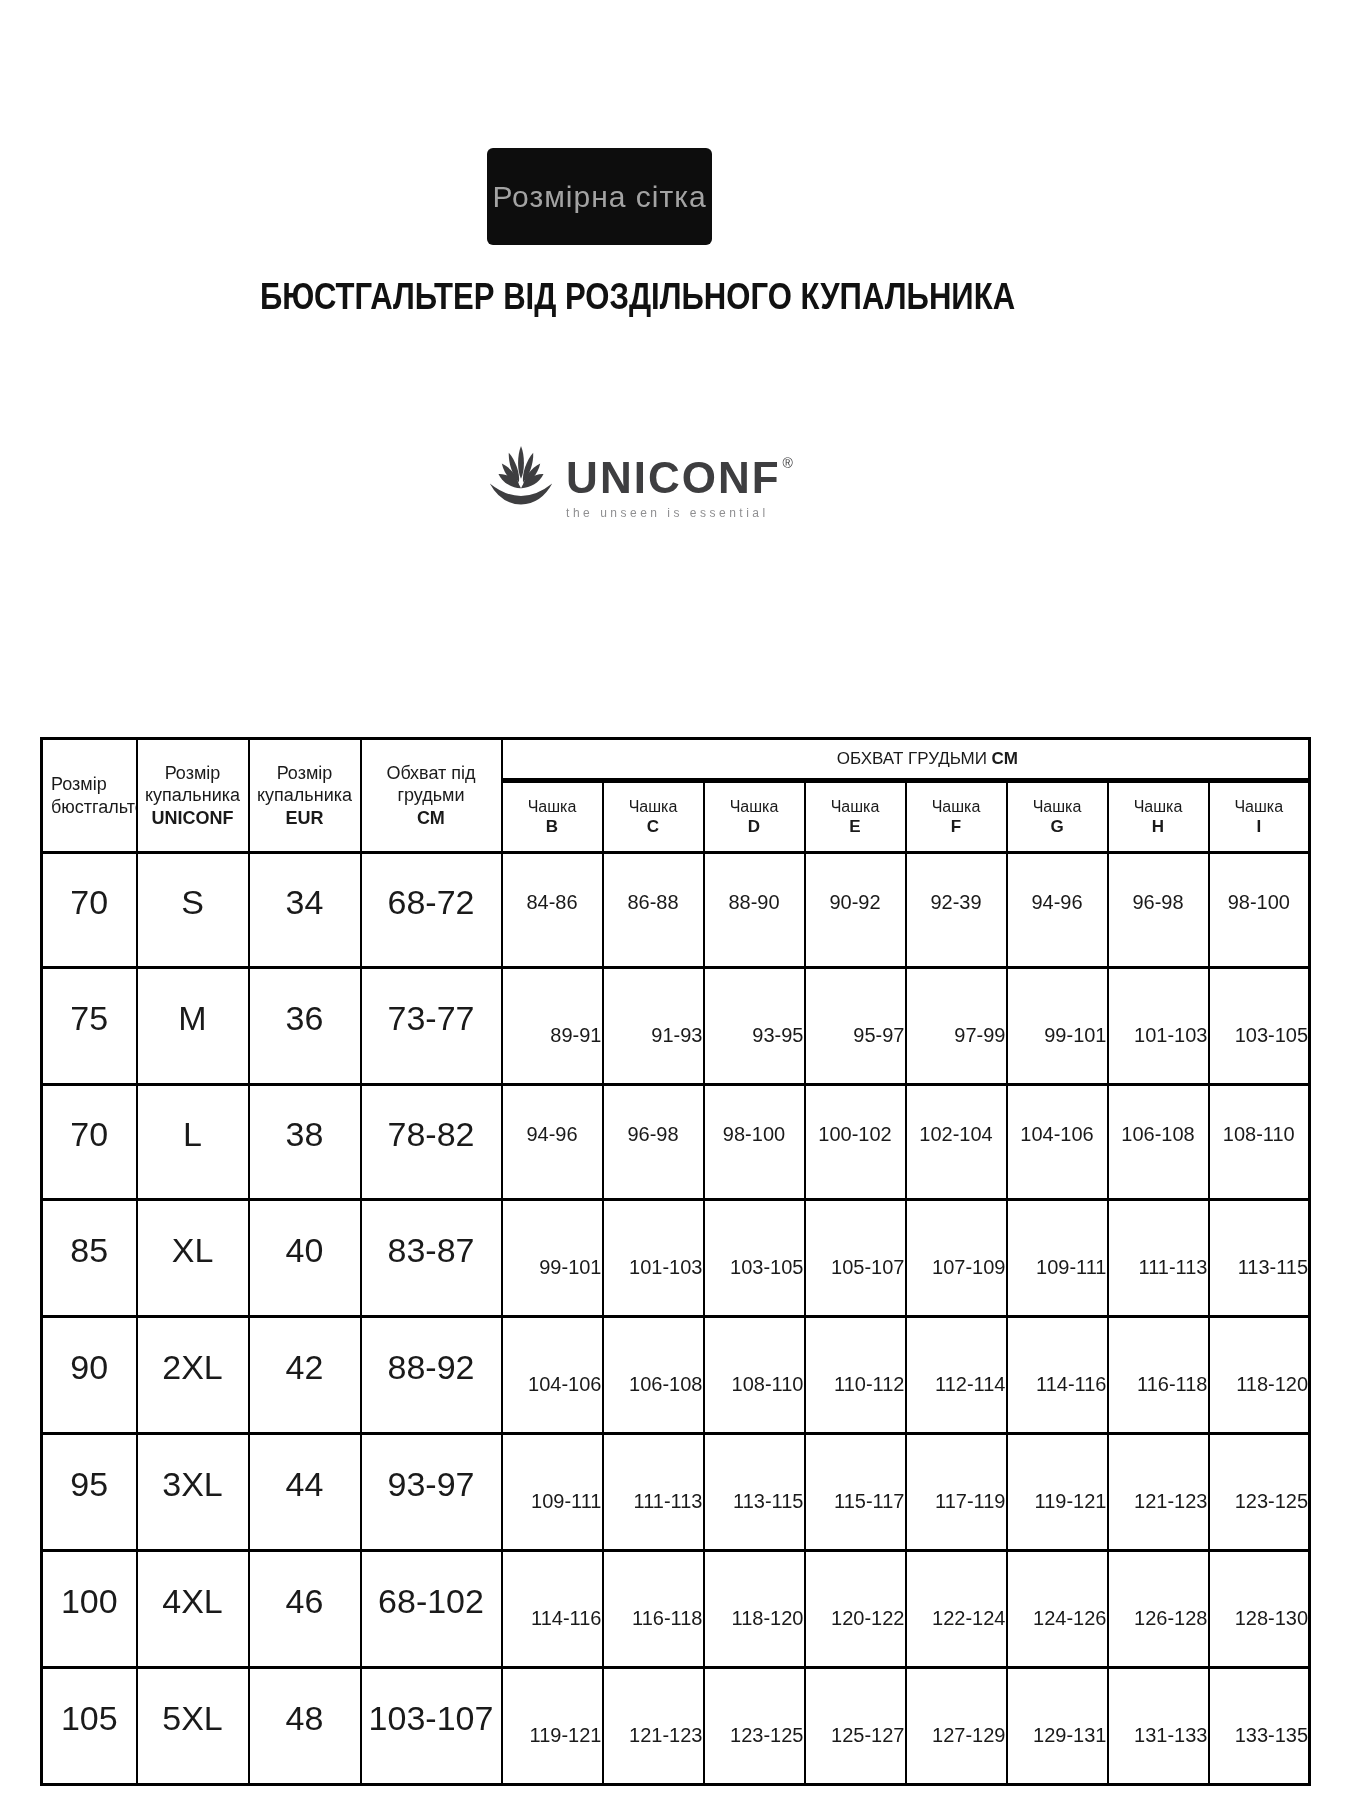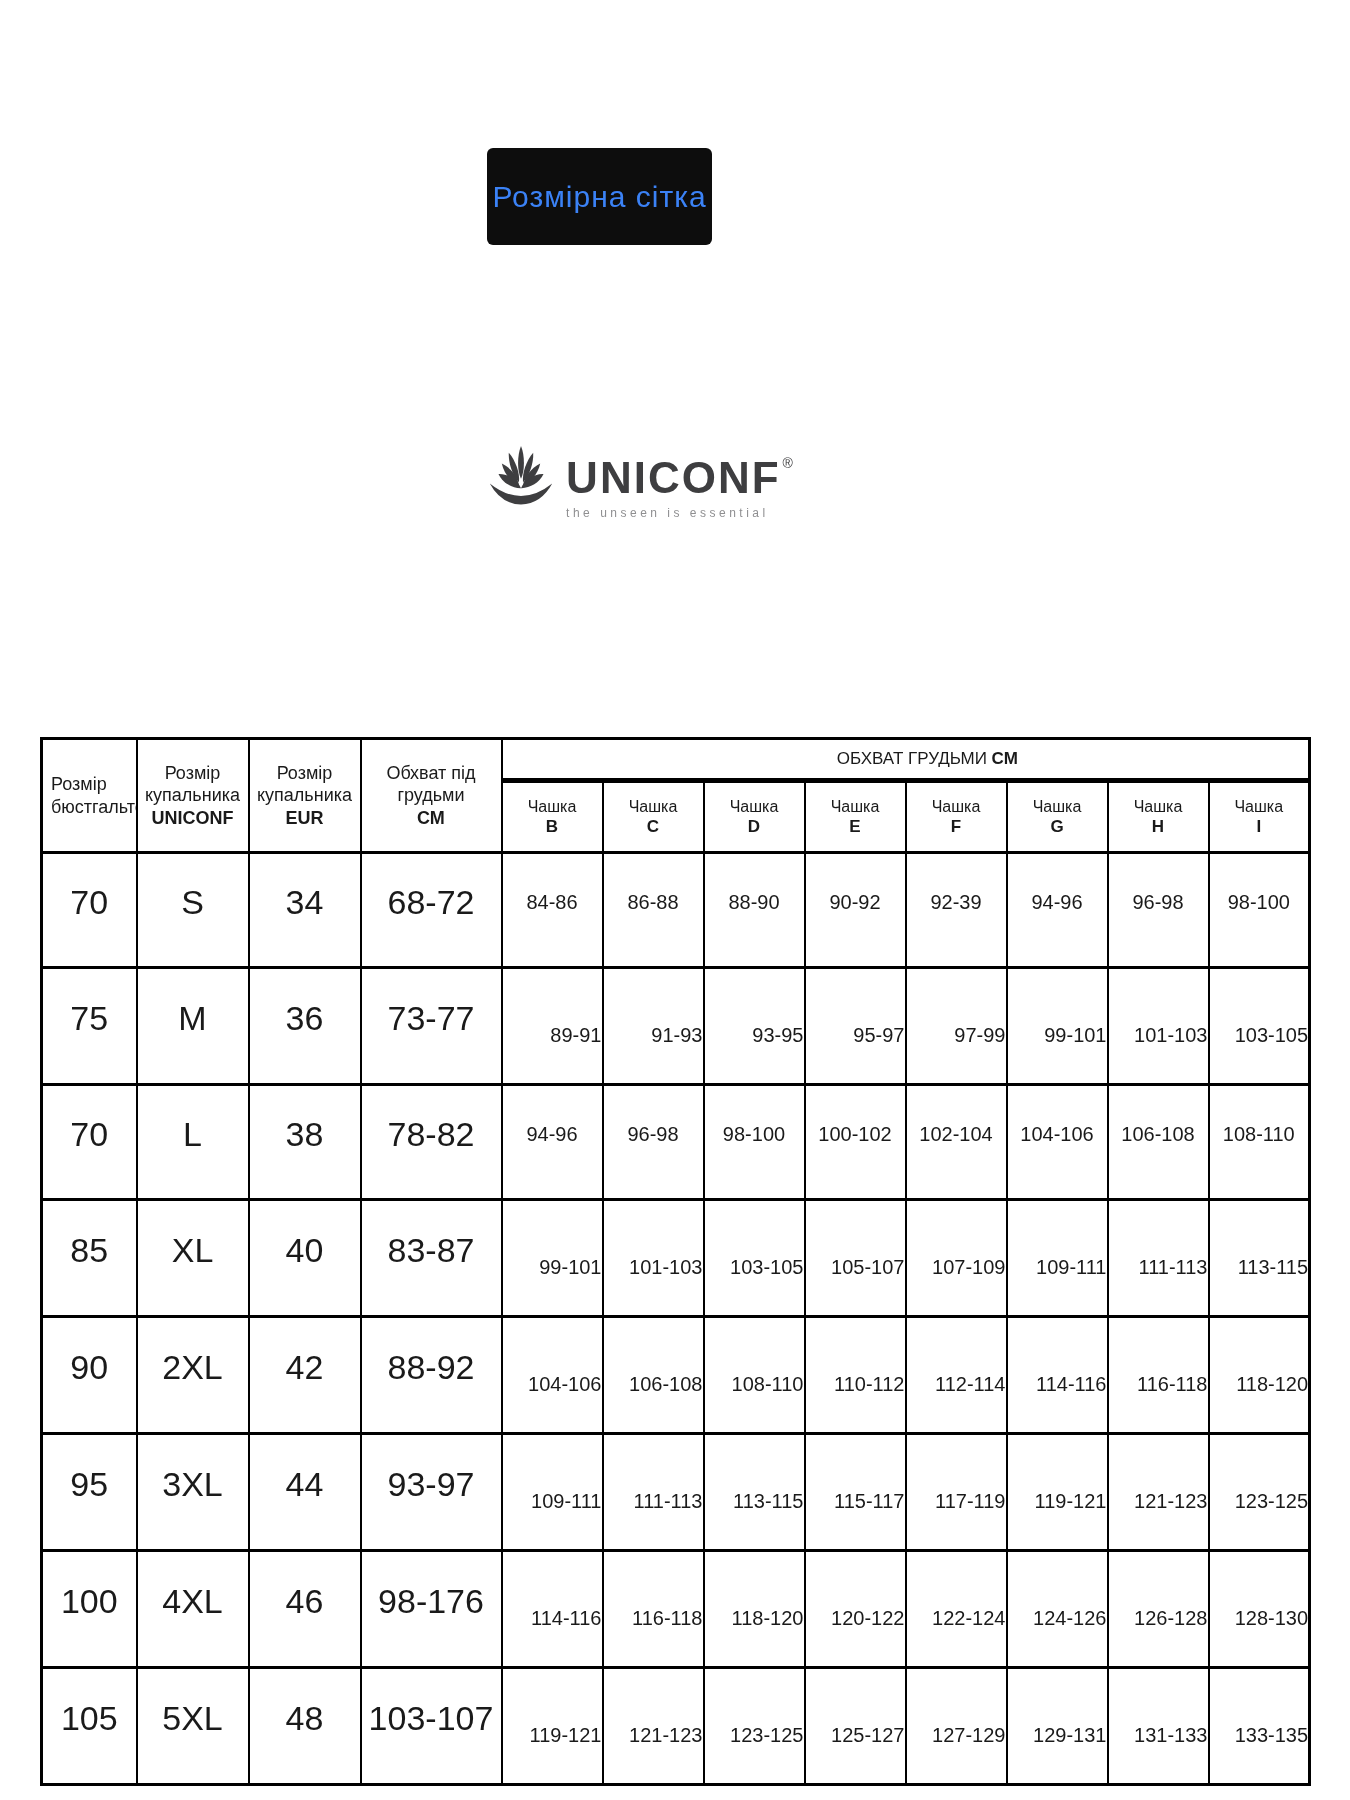--- a/index.html
+++ b/index.html
@@ -16,21 +16,21 @@
   
   .title-box {
     position: absolute;
     left: 487px; top: 148px;
     width: 225px; height: 97px;
     background: #0d0d0d;
     border-radius: 6px;
     display: flex; align-items: center; justify-content: center;
   }
   .title-box span {
-    color: #3b82f6;
+    color: #a3a3a3;
     font-size: 30px;
     font-weight: 400;
     letter-spacing: 1px;
     white-space: nowrap;
   }
 
   
   .subtitle-wrap {
     position: absolute;
     left: 0; top: 276px; width: 1275px;
@@ -131,20 +131,23 @@
 </style>
 </head>
 <body>
 
 <div class="page">
 
   <div class="title-box">
     <span>Розмірна сітка</span>
   </div>
 
+  <div class="subtitle-wrap">
+    <h1>БЮСТГАЛЬТЕР ВІД РОЗДІЛЬНОГО КУПАЛЬНИКА</h1>
+  </div>
 
   <div class="logo-wrap">
     <div class="logo">
       <svg class="logo-icon" viewBox="0 0 100 100" xmlns="http://www.w3.org/2000/svg" aria-hidden="true">
         <g fill="#3e3e40">
 
           <path d="M10,66 Q50,98 90,66 Q76,92 50,93 Q24,92 10,66 Z"></path>
 
           <g transform="translate(50,72)">
             <g transform="rotate(-58)">
@@ -336,21 +339,21 @@
             <td class="cup-val low">115-117</td>
             <td class="cup-val low">117-119</td>
             <td class="cup-val low">119-121</td>
             <td class="cup-val low">121-123</td>
             <td class="cup-val low">123-125</td>
           </tr>
           <tr>
             <td class="left-val">100</td>
             <td class="left-val">4XL</td>
             <td class="left-val">46</td>
-            <td class="left-val">98-176</td>
+            <td class="left-val">68-102</td>
             <td class="cup-val low">114-116</td>
             <td class="cup-val low">116-118</td>
             <td class="cup-val low">118-120</td>
             <td class="cup-val low">120-122</td>
             <td class="cup-val low">122-124</td>
             <td class="cup-val low">124-126</td>
             <td class="cup-val low">126-128</td>
             <td class="cup-val low">128-130</td>
           </tr>
           <tr>

